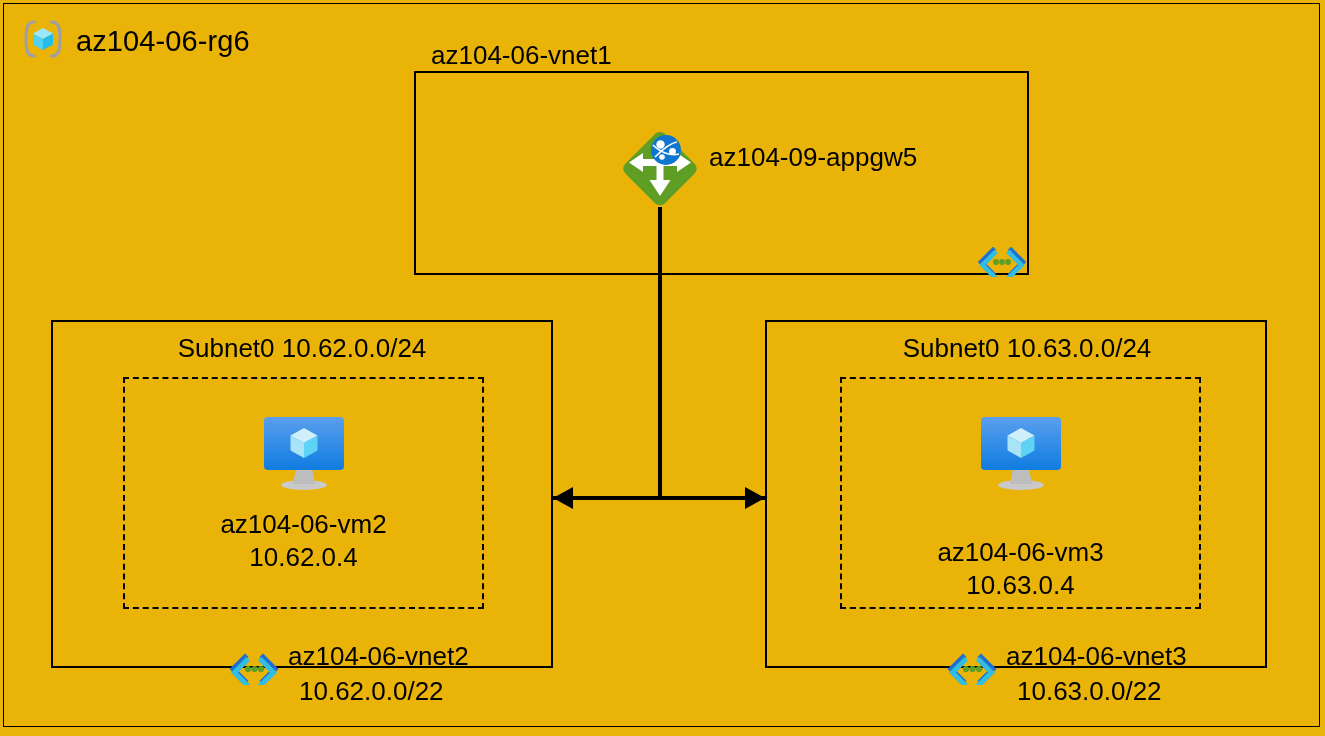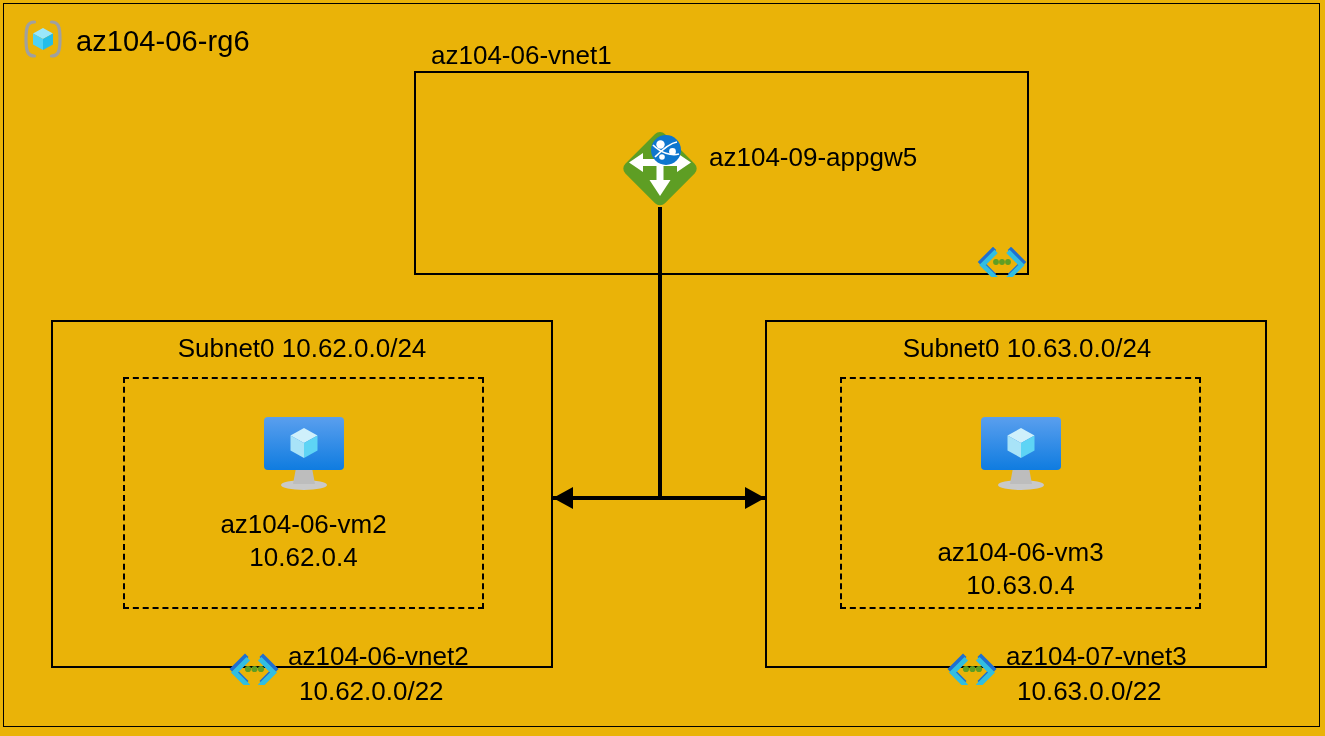--- a/index.html
+++ b/index.html
@@ -271,16 +271,16 @@
       <path d="M19 4 L7 16 L19 28" fill="none" stroke="#1F6FD0" stroke-width="5" stroke-linecap="square"></path>
       <path d="M19 4 L7 16 L19 28" fill="none" stroke="#32BEE1" stroke-width="5" stroke-linecap="square" transform="translate(1.5,3.5)"></path>
       <path d="M37 4 L49 16 L37 28" fill="none" stroke="#1F6FD0" stroke-width="5" stroke-linecap="square"></path>
       <path d="M37 4 L49 16 L37 28" fill="none" stroke="#32BEE1" stroke-width="5" stroke-linecap="square" transform="translate(-1.5,3.5)"></path>
       <circle cx="22" cy="16" r="3.1" fill="#5E9E24"></circle>
       <circle cx="28.5" cy="16" r="3.1" fill="#5E9E24"></circle>
       <circle cx="35" cy="16" r="3.1" fill="#5E9E24"></circle>
     </svg>
   </span>
 
-  <div class="lbl" style="left:1006px; top:641px;">az104-07-vnet3</div>
+  <div class="lbl" style="left:1006px; top:641px;">az104-06-vnet3</div>
   <div class="lbl" style="left:1017px; top:676px;">10.63.0.0/22</div>
 
 </div>
 
 </body></html>

